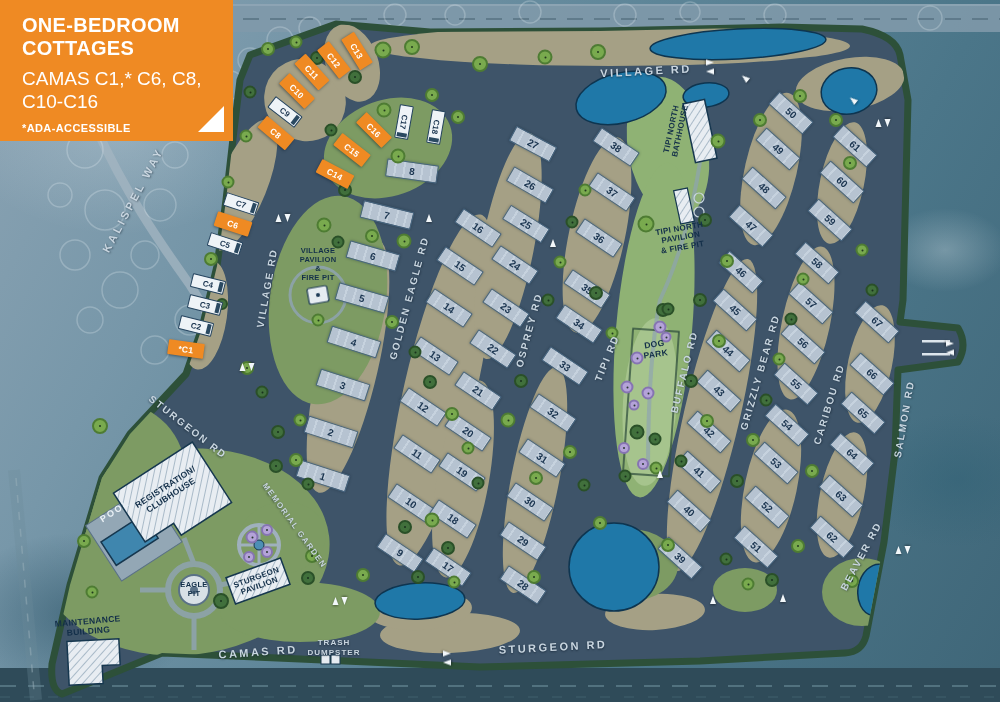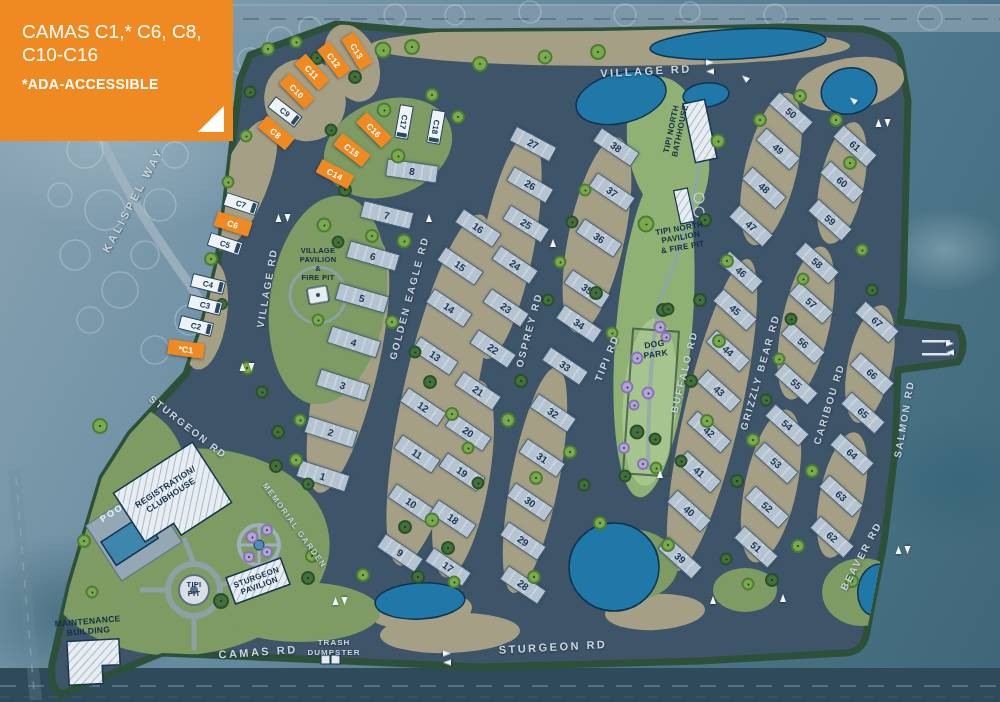--- a/index.html
+++ b/index.html
@@ -39,21 +39,21 @@
   .t-d{background:#41703c;border:2px solid #2a5028;}
   .t-p{background:#b4a3d8;border:2px solid #8674b2;}
   .arrows{z-index:4;display:flex;gap:3px;align-items:center;}
   .arrows i{display:block;width:0;height:0;border-left:3.5px solid transparent;border-right:3.5px solid transparent;
     border-bottom:8px solid #f2f7fa;filter:drop-shadow(0 1px 1px rgba(0,0,0,.4));}
   .arrows i.dn{transform:rotate(180deg);}
   .callout{position:absolute;left:0;top:0;width:233px;height:141px;background:#ef8a23;color:#fff;
     z-index:10;padding:14px 0 0 22px;box-sizing:border-box;}
   .callout .t{font-size:20px;font-weight:800;line-height:1.17;letter-spacing:.3px;}
   .callout .s{font-size:19px;font-weight:400;line-height:1.2;margin-top:7px;}
-  .callout .n{font-size:14px;font-weight:bold;margin-top:9px;letter-spacing:.4px;}
+  .callout .n{font-size:11px;font-weight:bold;margin-top:9px;letter-spacing:.4px;}
   .callout .tri{position:absolute;right:9px;bottom:9px;width:0;height:0;
     border-left:26px solid transparent;border-bottom:26px solid #ffffff;}
 </style>
 </head>
 <body>
 
 <div id="stage">
 
   <svg id="terrain" width="1000" height="702" viewBox="0 0 1000 702">
     <defs>
@@ -242,21 +242,21 @@
       <div class="abs amen" style="left: 676px; top: 130px; --r: -78deg; font-size: 8px;">TIPI NORTH
 BATHHOUSE</div>
       <div class="abs amen" style="left: 681px; top: 238px; --r: -10deg; font-size: 8px;">TIPI NORTH
 PAVILION
 &amp; FIRE PIT</div>
       <div class="abs amen" style="left: 655px; top: 349px; --r: -8deg; font-size: 8.5px;">DOG
 PARK</div>
       <div class="abs amen" style="left: 168px; top: 491px; --r: -33deg; font-size: 8.5px;">REGISTRATION/
 CLUBHOUSE</div>
       <div class="abs amen light" style="left: 115px; top: 511px; --r: -33deg; font-size: 9px;">POOL</div>
-      <div class="abs amen" style="left: 194px; top: 590px; font-size: 7.5px;">TIPI
+      <div class="abs amen" style="left: 194px; top: 590px; font-size: 7.5px;">EAGLE
 PIT</div>
       <div class="abs amen" style="left: 258px; top: 582px; --r: -20deg; font-size: 8px;">STURGEON
 PAVILION</div>
       <div class="abs amen" style="left: 88px; top: 626px; --r: -5deg; font-size: 8.5px;">MAINTENANCE
 BUILDING</div>
       <div class="abs pad big" style="left: 323px; top: 476px; --r: 18deg;">
         <span>1</span>
       </div>
       <div class="abs pad big" style="left: 331px; top: 432px; --r: 18deg;">
         <span>2</span>
@@ -668,20 +668,24 @@
       </div>
       <div class="abs arrows" style="left: 713px; top: 600px;">
         <i></i>
       </div>
       <div class="abs arrows" style="left: 783px; top: 598px;">
         <i></i>
       </div>
     </div>
 
   <div class="callout">
+    <div class="t">
+      <span>ONE-BEDROOM</span><br>
+      <span>COTTAGES</span>
+    </div>
     <div class="s">
       <span>CAMAS C1,* C6, C8,</span><br>
       <span>C10-C16</span>
     </div>
     <div class="n">*ADA-ACCESSIBLE</div>
     <div class="tri"></div>
   </div>
 </div>
 
 </body></html>

